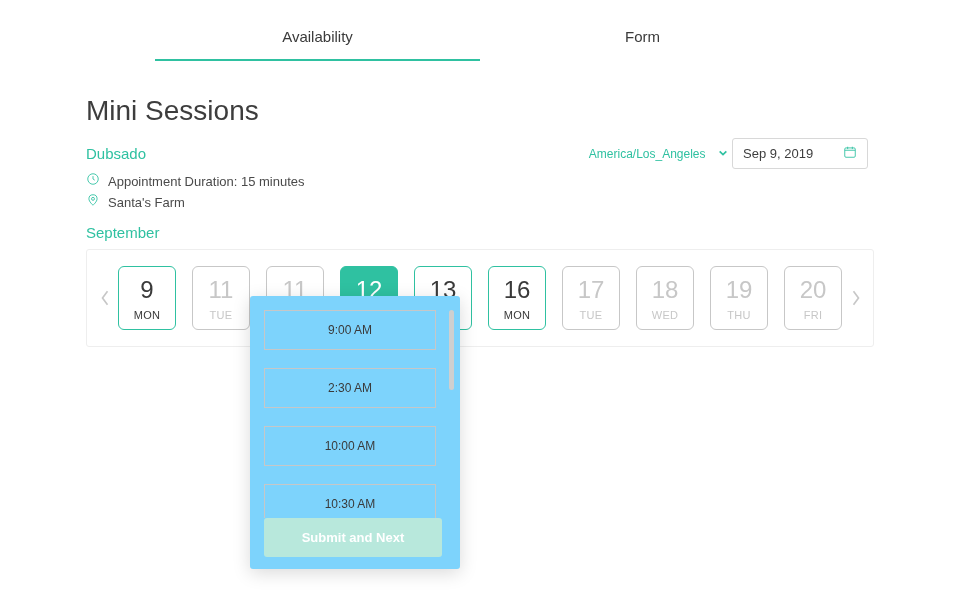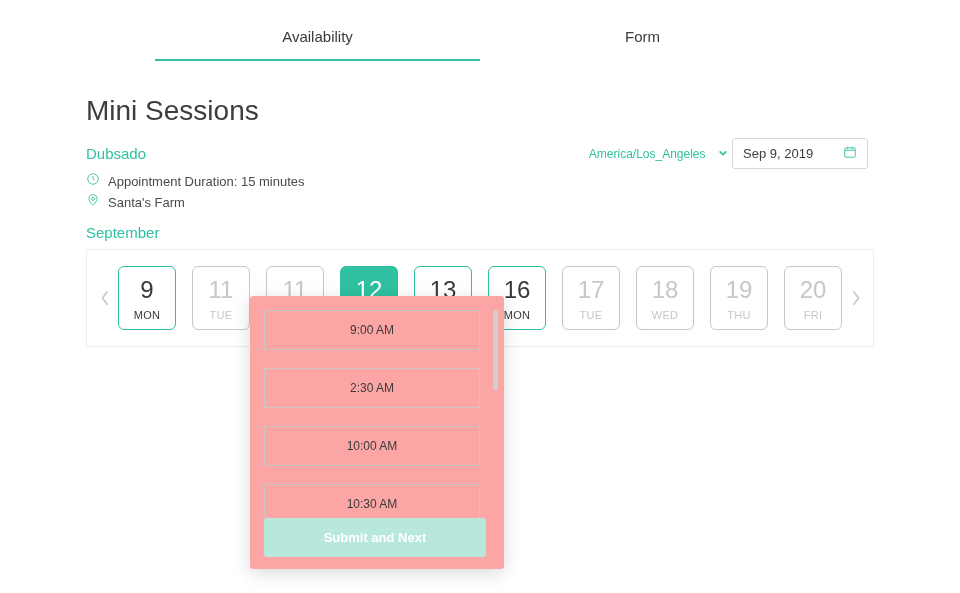--- a/index.html
+++ b/index.html
@@ -50,22 +50,22 @@
   .day.available .dow{color:#3a3a3a;}
   .day.selected{background:var(--teal);border-color:var(--teal);}
   .day.selected .num,.day.selected .dow{color:#fff;}
   .day.selected::after{
     content:"";position:absolute;left:50%;bottom:-9px;transform:translateX(-50%);
     width:0;height:0;border-left:8px solid transparent;border-right:8px solid transparent;border-top:9px solid var(--teal);
   }
 
   
   .slots-panel{
-    position:absolute;top:296px;left:250px;width:254px;
-    background:#fca5a5;border-radius:3px;
+    position:absolute;top:296px;left:250px;width:210px;
+    background:#7dd3fc;border-radius:3px;
     box-shadow:0 4px 18px rgba(0,0,0,0.15);
     padding:14px 18px 12px 14px;
   }
   .slots-scroll{max-height:208px;overflow:hidden;position:relative;padding-right:6px;}
   .slot{border:1px solid var(--grey-light);text-align:center;font-size:12px;color:#3a3a3a;padding:12px 0;margin-bottom:18px;cursor:pointer;}
   .scrollbar{position:absolute;top:14px;right:6px;width:5px;height:80px;background:#cfcfcf;border-radius:3px;}
   .submit{background:var(--teal-light);color:#fff;text-align:center;font-size:13px;font-weight:600;padding:12px 0;border-radius:3px;cursor:pointer;margin-top:0;}
 </style>
 </head>
 <body>

